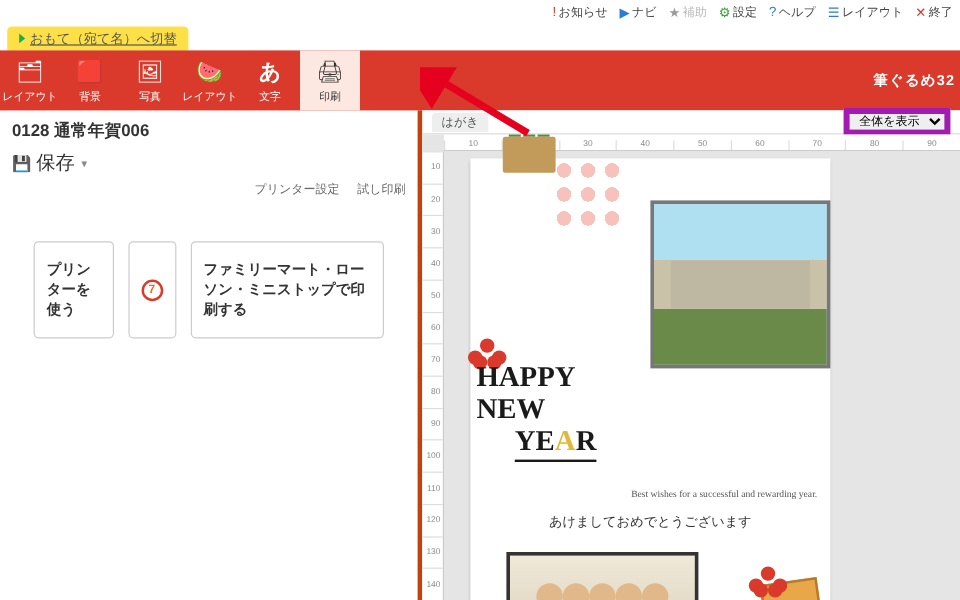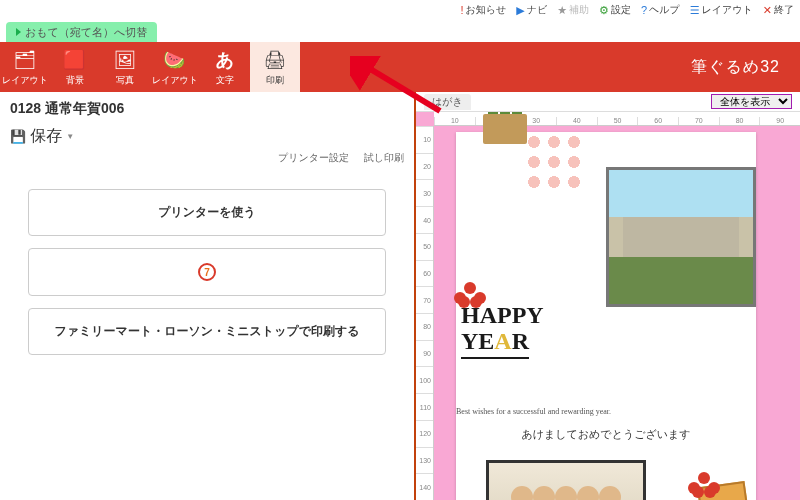--- a/index.html
+++ b/index.html
@@ -7,45 +7,45 @@
   .topmenu { height: 20px; background: #fff; display: flex; justify-content: flex-end; align-items: center; padding: 0 6px; gap: 10px; font-size: 10px; }
   .topmenu-item { display: flex; align-items: center; gap: 2px; cursor: pointer; color: #444; }
   .topmenu-item .ico { font-size: 11px; }
   .ico-red { color: #d93a2b; }
   .ico-blue { color: #2b7bd9; }
   .ico-green { color: #3aa03a; }
   .ico-gray { color: #999; }
   .tabs { height: 22px; background: #fff; display: flex; align-items: flex-end; padding-left: 6px; gap: 4px; }
   .tab { height: 20px; padding: 2px 10px; border-radius: 4px 4px 0 0; font-size: 11px; display: flex; align-items: center; gap: 4px; cursor: pointer; }
   .tab.active { background: #d93a2b; color: #fff; }
-  .tab.inactive { background: #86efac; color: #555; }
+  .tab.inactive { background: #fde047; color: #555; text-decoration: underline; }
   .triangle { width: 0; height: 0; border-top: 4px solid transparent; border-bottom: 4px solid transparent; border-left: 5px solid #1aae4c; }
   .ribbon { height: 50px; background: #d93a2b; display: flex; align-items: center; position: relative; }
   .ribbon-btn { width: 50px; height: 50px; display: flex; flex-direction: column; align-items: center; justify-content: center; color: #fff; font-size: 9px; gap: 2px; cursor: pointer; }
   .ribbon-btn.selected { background: #fce8e0; color: #333; }
   .ribbon-icon { width: 28px; height: 24px; display: flex; align-items: center; justify-content: center; font-size: 18px; }
-  .brand { margin-left: auto; color: #fff; font-size: 16px; font-weight: normal; padding-right: 20px; letter-spacing: 1px; }
+  .brand { margin-left: auto; color: #fff; font-size: 12px; font-weight: bold; padding-right: 4px; letter-spacing: 1px; }
   .main { display: flex; height: 408px; }
-  .leftpanel { width: 416px; border-right: 2px solid #c2410c; padding: 8px 10px; }
+  .leftpanel { width: 352px; border-right: 4px solid #c2410c; padding: 8px 10px; }
   .doc-title { font-size: 14px; font-weight: bold; margin-bottom: 8px; }
   .savebar { display: flex; align-items: center; gap: 4px; margin-bottom: 4px; }
   .save-ico { color: #2b9bd9; font-size: 13px; }
   .save-txt { font-size: 16px; }
   .save-arrow { color: #888; font-size: 8px; }
-  .printer-links { text-align: right; font-size: 10px; color: #666; margin-bottom: 24px; }
+  .printer-links { text-align: right; font-size: 10px; color: #666; margin-bottom: 36px; }
   .printer-links span { margin-left: 12px; cursor: pointer; }
-  .options { display: flex; flex-direction: column; gap: 12px; padding: 0 18px; }
+  .options { display: flex; flex-direction: row; gap: 12px; padding: 0 18px; }
   .option-btn { border: 1px solid #ccc; border-radius: 4px; padding: 14px 10px; font-size: 12px; font-weight: bold; display: flex; align-items: center; justify-content: center; gap: 8px; cursor: pointer; background: #fff; }
   .se-badge { width: 18px; height: 18px; border: 2px solid #d93a2b; border-radius: 50%; display: inline-flex; align-items: center; justify-content: center; font-size: 10px; font-weight: bold; }
   .se-badge .s7 { color: #e86e1a; }
   .rightpanel { flex: 1; background: #fff; position: relative; }
   .preview-bar { height: 20px; border-bottom: 1px solid #ddd; display: flex; align-items: center; justify-content: space-between; padding: 0 8px; font-size: 10px; }
   .preview-tab { background: #eee; padding: 1px 8px; border-radius: 3px 3px 0 0; color: #555; }
-  .zoom-sel { font-size: 10px; border: 1px solid #a21caf; padding: 0 4px; }
-  .canvas-wrap { position: relative; height: 388px; background: #f9a8d4; overflow: hidden; }
+  .zoom-sel { font-size: 10px; border: 5px solid #a21caf; padding: 0 4px; }
+  .canvas-wrap { position: relative; height: 388px; background: #e5e5e5; overflow: hidden; }
   .ruler-h { position: absolute; top: 0; left: 18px; right: 0; height: 14px; background: #fff; border-bottom: 1px solid #ccc; font-size: 7px; color: #888; display: flex; align-items: flex-end; }
   .ruler-h span { flex: 1; text-align: center; border-left: 1px solid #ddd; padding-bottom: 1px; }
   .ruler-v { position: absolute; top: 14px; left: 0; bottom: 0; width: 18px; background: #fff; border-right: 1px solid #ccc; display: flex; flex-direction: column; font-size: 7px; color: #888; }
   .ruler-v span { flex: 1; display: flex; align-items: center; justify-content: flex-end; padding-right: 2px; border-top: 1px solid #ddd; }
   .postcard { position: absolute; top: 20px; left: 40px; width: 300px; height: 430px; background: #fff; box-shadow: 0 1px 3px rgba(0,0,0,.2); padding: 12px; }
   .kadomatsu { width: 70px; position: relative; }
   .bamboo { width: 10px; background: linear-gradient(#7aa84c, #5c8a3a); position: absolute; bottom: 30px; border-radius: 3px 3px 0 0; }
   .b1 { height: 80px; left: 20px; }
   .b2 { height: 100px; left: 32px; }
   .b3 { height: 70px; left: 44px; }
@@ -64,22 +64,22 @@
   .photo1 { position: absolute; top: 35px; right: 0; width: 150px; height: 140px; border: 3px solid #777; background: linear-gradient(#aee0f2 35%, #c9c2a8 35% 65%, #6a8a4a 65%); }
   .bldg { position: absolute; bottom: 35%; left: 10%; right: 10%; height: 30%; background: #beb7a2; }
   .plum { position: absolute; width: 28px; height: 28px; }
   .plum::before, .plum::after { content: ""; position: absolute; width: 12px; height: 12px; background: #d93a2b; border-radius: 50%; }
   .plum::before { top: 0; left: 8px; box-shadow: -10px 10px 0 #d93a2b, 10px 10px 0 #d93a2b; }
   .plum::after { top: 14px; left: 2px; box-shadow: 12px 0 0 #d93a2b; }
   .plum1 { top: 150px; left: 0; }
   .hny { position: absolute; top: 170px; left: 5px; font-family: Georgia, serif; font-size: 24px; font-weight: bold; line-height: 1.1; }
   .hny .h { color: #1a1a1a; }
   .hny .a { color: #e0b83a; }
-  .hny .line-ny { border-bottom: 2px solid #1a1a1a; display: inline-block; padding-bottom: 2px; }
-  .subtitle { position: absolute; top: 275px; left: 0; right: 11px; text-align: left; font-size: 8px; color: #555; font-family: Georgia, serif; }
+  .hny .line-ny { border-bottom: 2px solid #1a1a1a; display: inline-block; padding-bottom: 2px; margin-left: 32px; }
+  .subtitle { position: absolute; top: 275px; left: 0; right: 11px; text-align: right; font-size: 8px; color: #555; font-family: Georgia, serif; }
   .jp-greet { position: absolute; top: 295px; left: 0; right: 0; text-align: center; font-size: 11px; color: #333; }
   .photo2 { position: absolute; bottom: 12px; left: 30px; width: 160px; height: 90px; border: 3px solid #333; background: linear-gradient(#f0e8d8, #d8cfb8); display: flex; align-items: center; justify-content: center; gap: -4px; overflow: hidden; }
   .head { width: 22px; height: 22px; background: #e0b88a; border-radius: 50%; position: relative; top: -8px; }
   .deco-br { position: absolute; bottom: 12px; right: 8px; width: 90px; height: 90px; }
   .deco-br .box { position: absolute; bottom: 18px; right: 0; width: 48px; height: 48px; background: #e8a84a; border: 2px solid #b87a2a; transform: rotate(-8deg); }
   .deco-br .plum { bottom: 50px; right: 30px; }
   .arrow { position: absolute; top: 56px; left: 350px; width: 100px; height: 60px; z-index: 50; pointer-events: none; }
 </style>
 </head>
 <body>
@@ -227,20 +227,21 @@
             <div class="bamboo b2"></div>
             <div class="bamboo b3"></div>
             <div class="pot"></div>
         </div>
         <div class="photo1">
             <div class="bldg"></div>
           </div>
         <div class="plum plum1"></div>
         <div class="hny">
           <div><span class="h">HAPPY</span></div>
+          <div><span class="h">NEW</span></div>
           <div class="line-ny"><span class="h">YE</span><span class="a">A</span><span class="h">R</span></div>
         </div>
         <div class="subtitle">Best wishes for a successful and rewarding year.</div>
         <div class="jp-greet">あけましておめでとうございます</div>
         <div class="photo2">
           <div class="head"></div>
             <div class="head"></div>
             <div class="head"></div>
             <div class="head"></div>
             <div class="head"></div>

